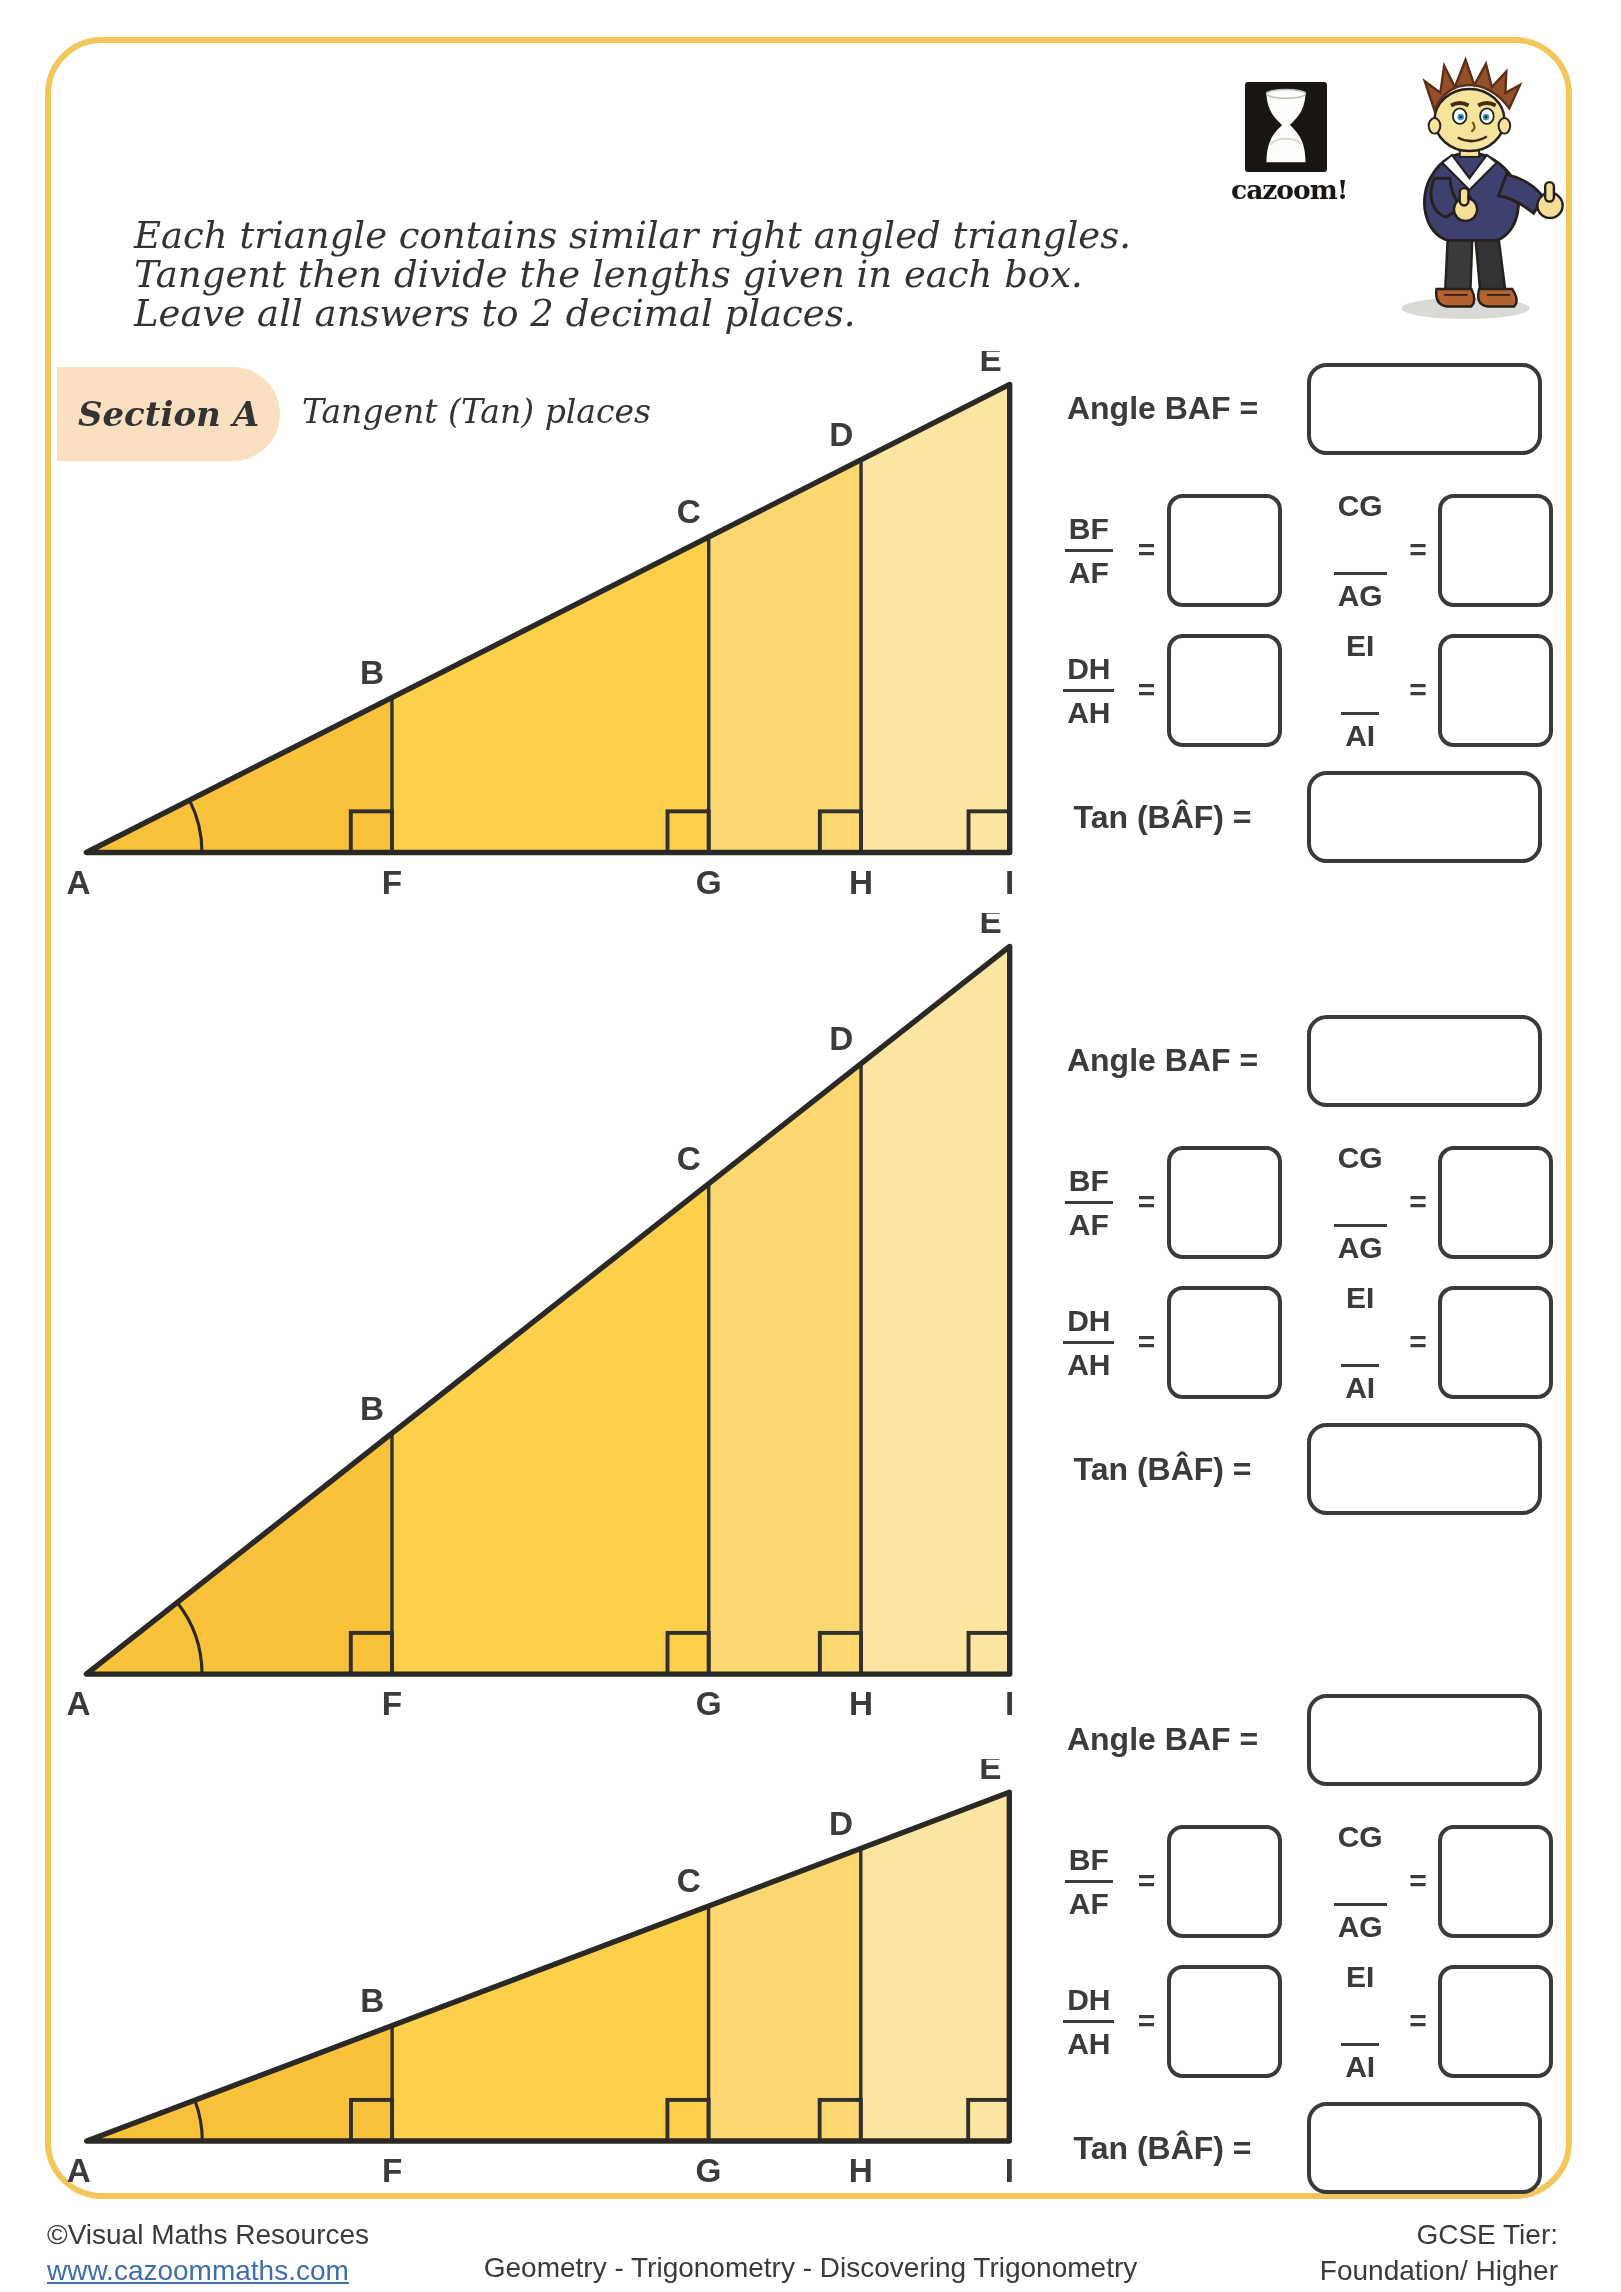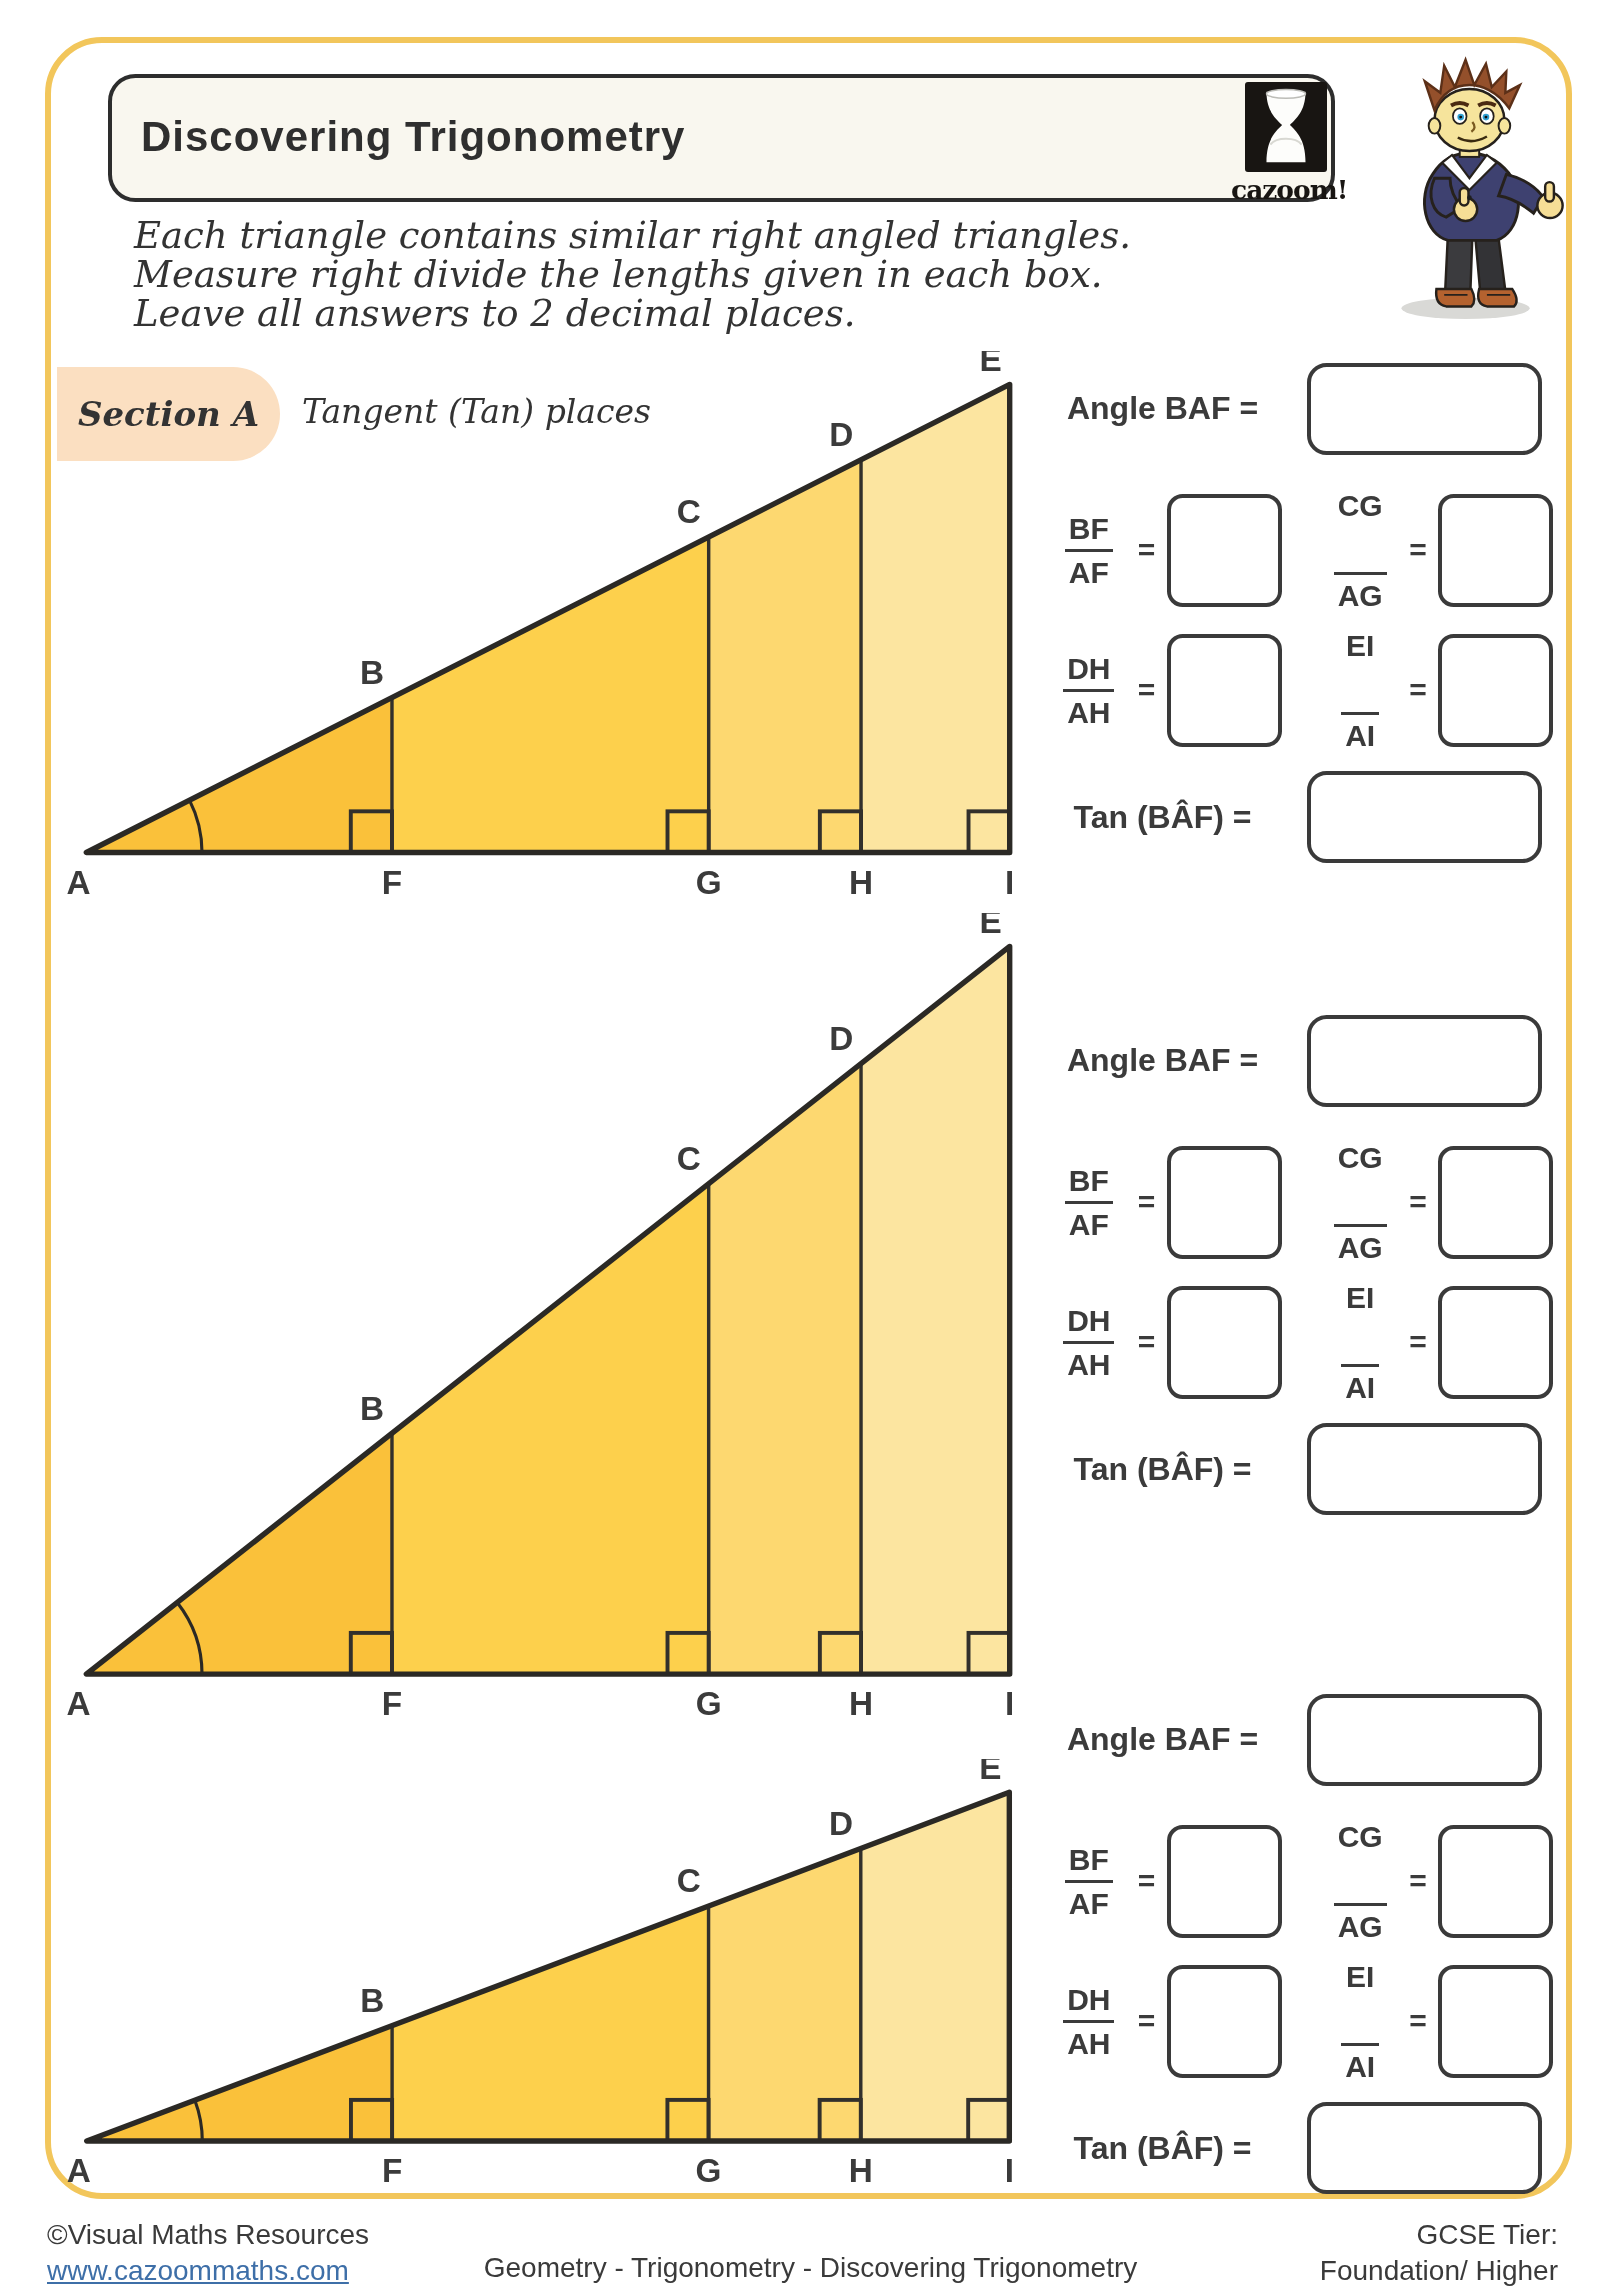--- a/index.html
+++ b/index.html
@@ -57,23 +57,20 @@
   .f-link{color:var(--link-blue);text-decoration:underline;cursor:pointer;}
   .f-center{position:absolute;left:0;width:100%;top:2252px;text-align:center;font-size:28px;color:#3a3a3a;}
   .f-right{position:absolute;right:63px;top:2217px;text-align:right;font-size:28px;color:#3a3a3a;line-height:36px;}
 </style>
 </head>
 <body>
 
 <div class="page">
   <div class="outer-border"></div>
 
-  <header class="titlebox">
-    <h1>Discovering Trigonometry</h1>
-  </header>
 
   <div class="logo">
     <svg width="82" height="90" viewBox="0 0 84 92">
       <rect x="0" y="0" width="84" height="92" rx="3" fill="#181512"></rect>
       <path d="M22 10 L62 10 C62 30 52 38 46 44 C52 50 62 58 62 82 L22 82 C22 58 32 50 38 44 C32 38 22 30 22 10 Z" fill="#FDFDFB"></path>
       <ellipse cx="42" cy="12" rx="20" ry="4.5" fill="#ffffff" stroke="#bdbdb8" stroke-width="1.5"></ellipse>
       <path d="M26 64 C32 56 52 56 58 64" fill="none" stroke="#d8d8d2" stroke-width="2"></path>
     </svg>
     <div class="logo-text">cazoom!</div>
   </div>
@@ -105,21 +102,21 @@
     <circle cx="113" cy="69" r="3.4" fill="#2e9fd0"></circle>
     <circle cx="139" cy="69" r="3.4" fill="#2e9fd0"></circle>
     <circle cx="113" cy="69" r="1.5" fill="#111"></circle>
     <circle cx="139" cy="69" r="1.5" fill="#111"></circle>
     <path d="M125 74 Q130 80 124 84" fill="none" stroke="#7a5a20" stroke-width="2.4"></path>
     <path d="M110 90 Q124 98 140 89" fill="none" stroke="#3a2a10" stroke-width="2.6"></path>
   </svg>
 
   <div class="instructions">
     <p>Each triangle contains similar right angled triangles.</p>
-    <p>Measure right divide the lengths given in each box.</p>
+    <p>Tangent then divide the lengths given in each box.</p>
     <p>Leave all answers to 2 decimal places.</p>
   </div>
 
   <div class="badge">
     <span>Section A</span>
   </div>
   <div class="subtitle">Tangent (Tan) places</div>
 
   <div class="tri" style="left:54px;top:351px">
     <svg viewBox="0 0 1010 559" width="990" height="548">

